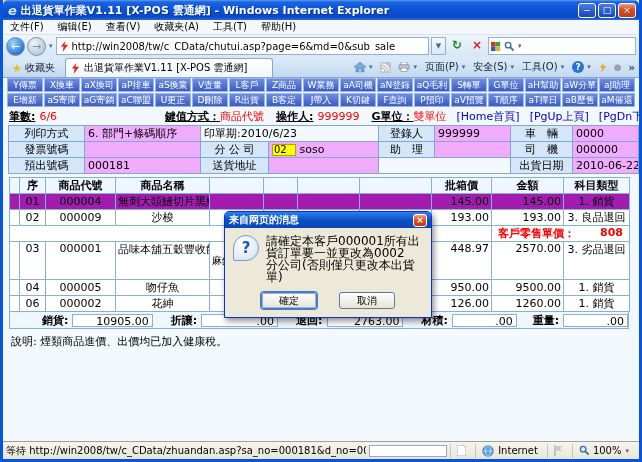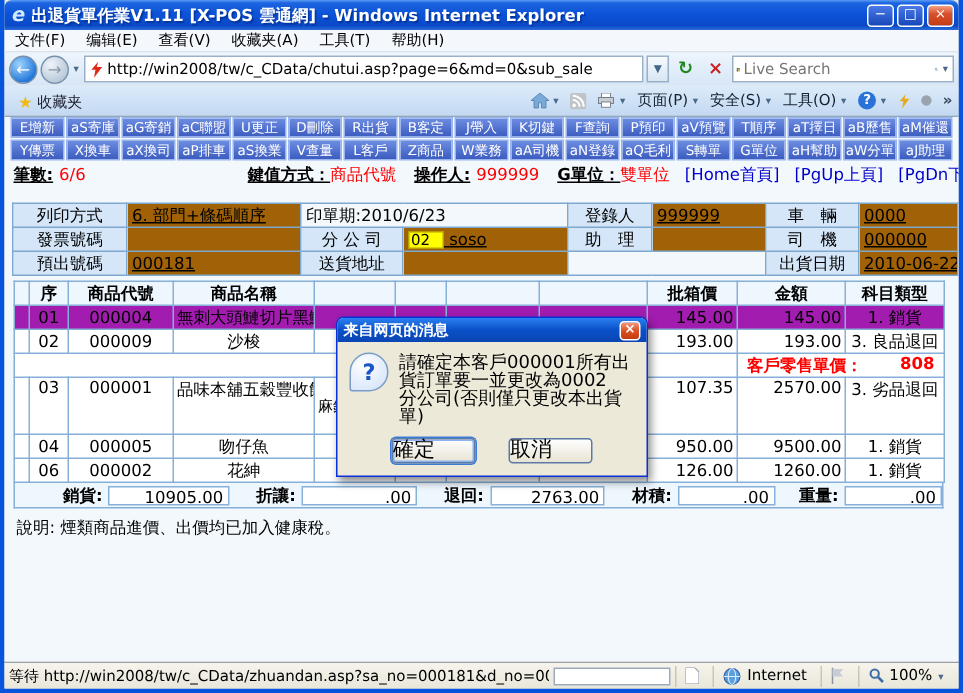--- a/index.html
+++ b/index.html
@@ -63,25 +63,25 @@
   color:#2b3fb8; font-family:"DejaVu Serif",serif; }
 .notice { position:absolute; right:4px; bottom:1px; font-size:10px; color:#f00; font-weight:bold; }
 .toolrow { display:grid; grid-template-columns:repeat(17,1fr); gap:1px; margin:0 4px 1px; }
 .tbtn { height:14px; background:linear-gradient(#6d8de2,#3c5cc0); border:1px solid #9ab4ee; color:#fff;
   font-size:9px; display:flex; align-items:center; justify-content:center; white-space:nowrap; overflow:hidden; }
 .infoline { display:flex; align-items:center; font-size:11px; margin:2px 6px 1px; white-space:nowrap; }
 .infoline b { font-weight:bold;text-decoration:underline; }
 .red { color:#f00; } .bluelink { color:#0000cc; }
 .g2 { margin-left:108px; } .g3 { margin-left:12px; } .g4 { margin-left:12px; } .gnav { margin-left:10px; }
 
-table.form { border-collapse:collapse; table-layout:fixed; width:630px; margin:11px 0 0 5px; font-size:11px; }
+table.form { border-collapse:collapse; table-layout:fixed; width:630px; margin:1px 0 0 5px; font-size:11px; }
 table.form td { border:1px solid #7fa8d0; height:15px; padding:0 3px; overflow:hidden; white-space:nowrap; }
 td.lab { background:#d4e6f8; text-align:center; color:#000; }
 td.lab.pink { background:#ffc6c6; }
-td.val { background:#a16207;text-decoration:underline; }
+td.val { background:#f0abfc; }
 td.plain { border:none; background:transparent; }
 .branch-input { width:24px; height:12px; background:#ffff00; border:1px solid #b8a000; font-size:10px; padding:0 1px; }
 
 table.items { border-collapse:collapse; table-layout:fixed; width:620px; margin:3px 0 0 6px; font-size:11px; }
 table.items th { background:#eef6fe; border:1px solid #86b0d8; height:15px; font-weight:bold; }
 table.items td { border:1px solid #86b0d8; background:#fff; padding:0 2px; height:14px;
   overflow:hidden; white-space:nowrap; }
 tr.pinkrow td { background:#a21caf; }
 tr.tallrow { height:38px;margin-top:28px; } tr.tallrow td { vertical-align:top; }
 .num { text-align:right; } .ctr { text-align:center; }
@@ -103,22 +103,22 @@
   font-weight:bold; padding:0 4px; }
 .dlg-close { margin-left:auto; width:14px; height:13px; background:linear-gradient(#f59a7d,#dd4f25 50%,#c03a10);
   border:1px solid #fff; border-radius:3px; color:#fff; font-size:9px; line-height:11px; text-align:center; }
 .dlg-body { padding:7px 8px 8px; }
 .dlg-msg { display:flex; gap:7px; }
 .q-icon { width:26px; height:26px; flex:0 0 26px; border-radius:50% 50% 50% 2px;
   background:radial-gradient(circle at 35% 30%,#ffffff,#cfe0f8); border:1px solid #7a9cc8;
   color:#1a56c8; font-weight:bold; font-size:15px; display:flex; align-items:center; justify-content:center; }
 .dlg-text { font-size:12px; line-height:12px; color:#000; }
 .dlg-btns { display:flex; justify-content:center; gap:22px; margin-top:9px; }
-.xpbtn { width:56px; height:17px; font-size:14px; background:linear-gradient(#fefefe,#e8e4d4);
-  border:1px solid #5a7aa8; border-radius:3px; text-align:left; line-height:15px; }
+.xpbtn { width:56px; height:17px; font-size:10px; background:linear-gradient(#fefefe,#e8e4d4);
+  border:1px solid #5a7aa8; border-radius:3px; text-align:center; line-height:15px; }
 .xpbtn.focused { box-shadow:inset 0 0 0 1px #8cb4f0, 0 0 0 1px #3c7cd8; }
 
 .statusbar { height:18px; flex:0 0 18px; background:linear-gradient(#f6f4ec,#e9e6da);
   border-top:1px solid #9aa0a8; display:flex; align-items:center; font-size:10px; padding:0 3px; gap:3px; }
 .st-text { flex:1; white-space:nowrap; overflow:hidden; color:#000; }
 .progress { width:78px; height:12px; border:1px solid #9aa8b8; background:#fff; padding:1px; }
 .progress .bar { width:24px; height:100%;
   background:repeating-linear-gradient(90deg,#42c842 0 5px,#8ae88a 5px 7px); }
 .st-panel { border-left:1px solid #cac6b6; padding:0 6px; display:flex; align-items:center; gap:4px; height:14px; }
 .zoom-ctl { display:flex; align-items:center; gap:3px; }
@@ -158,33 +158,38 @@
     <span class="combo-dd">▼</span>
     <span class="sqbtn refresh">↻</span>
     <span class="sqbtn stop">×</span>
     <div class="search-box">
       <svg class="ic" width="11" height="11" viewBox="0 0 12 12">
           <rect x="0" y="1" width="5" height="5" fill="#e03020"></rect>
           <rect x="5" y="1" width="5" height="5" fill="#30a040"></rect>
           <rect x="0" y="6" width="5" height="5" fill="#2060d0"></rect>
           <rect x="5" y="6" width="5" height="5" fill="#f0b020"></rect>
         </svg>
-      <input placeholder="Live Search" style="">
       <svg class="ic" width="11" height="11" viewBox="0 0 12 12">
           <circle cx="4.5" cy="4.5" r="3" fill="none" stroke="#3a6ea5" stroke-width="1.5"></circle>
           <line x1="7" y1="7" x2="10.5" y2="10.5" stroke="#3a6ea5" stroke-width="2"></line>
         </svg>
       <span class="mini-dd">▾</span>
     </div>
   </div>
 
   <div class="tabbar">
     <div class="fav-btn">
       <span class="star">★</span>
       <span>收藏夹</span>
+    </div>
+    <div class="tab">
+      <svg class="ic" width="9" height="11" viewBox="0 0 10 12">
+          <path d="M6 0 L1 6 h3 l-1 6 6-8 H5 z" fill="#e02818"></path>
+        </svg>
+      <span class="tab-title">出退貨單作業V1.11 [X-POS 雲通網]</span>
     </div>
     <div class="cmdbar">
       <span class="cmd">
         <svg class="ic" width="12" height="11" viewBox="0 0 12 11">
             <path d="M6 0 L12 5 H10 V10 H7 V6.5 H5 V10 H2 V5 H0 Z" fill="#7aa8d8" stroke="#4a78a8" stroke-width=".5"></path>
           </svg>
         <span class="mini-dd">▾</span>
       </span>
       <svg class="ic" width="11" height="11" viewBox="0 0 12 12">
           <rect x="0" y="0" width="12" height="12" rx="2" fill="#c0c4c8"></rect>
@@ -220,56 +225,56 @@
         </svg>
       <span style="color:#9aa4ae;font-size:9px;">●</span>
       <span class="overflow">»</span>
     </div>
   </div>
 
   <div class="content">
 
 
     <div class="toolrow">
+      <div class="tbtn">Y傳票</div>
+      <div class="tbtn">X換車</div>
+      <div class="tbtn">aX換司</div>
+      <div class="tbtn">aP排車</div>
+      <div class="tbtn">aS換業</div>
+      <div class="tbtn">V查量</div>
+      <div class="tbtn">L客戶</div>
+      <div class="tbtn">Z商品</div>
+      <div class="tbtn">W業務</div>
+      <div class="tbtn">aA司機</div>
+      <div class="tbtn">aN登錄</div>
+      <div class="tbtn">aQ毛利</div>
+      <div class="tbtn">S轉單</div>
+      <div class="tbtn">G單位</div>
+      <div class="tbtn">aH幫助</div>
+      <div class="tbtn">aW分單</div>
+      <div class="tbtn">aJ助理</div>
+    </div>
+    <div class="toolrow">
       <div class="tbtn">E增新</div>
       <div class="tbtn">aS寄庫</div>
       <div class="tbtn">aG寄銷</div>
       <div class="tbtn">aC聯盟</div>
       <div class="tbtn">U更正</div>
       <div class="tbtn">D刪除</div>
       <div class="tbtn">R出貨</div>
       <div class="tbtn">B客定</div>
       <div class="tbtn">J帶入</div>
       <div class="tbtn">K切鍵</div>
       <div class="tbtn">F查詢</div>
       <div class="tbtn">P預印</div>
       <div class="tbtn">aV預覽</div>
       <div class="tbtn">T順序</div>
       <div class="tbtn">aT擇日</div>
       <div class="tbtn">aB歷售</div>
       <div class="tbtn">aM催還</div>
-    </div>
-    <div class="toolrow">
-      <div class="tbtn">Y傳票</div>
-      <div class="tbtn">X換車</div>
-      <div class="tbtn">aX換司</div>
-      <div class="tbtn">aP排車</div>
-      <div class="tbtn">aS換業</div>
-      <div class="tbtn">V查量</div>
-      <div class="tbtn">L客戶</div>
-      <div class="tbtn">Z商品</div>
-      <div class="tbtn">W業務</div>
-      <div class="tbtn">aA司機</div>
-      <div class="tbtn">aN登錄</div>
-      <div class="tbtn">aQ毛利</div>
-      <div class="tbtn">S轉單</div>
-      <div class="tbtn">G單位</div>
-      <div class="tbtn">aH幫助</div>
-      <div class="tbtn">aW分單</div>
-      <div class="tbtn">aJ助理</div>
     </div>
 
     <div class="infoline">
       <b>筆數:</b>
       <span class="red" style="margin-left:4px;">6/6</span>
       <b class="g2">鍵值方式：</b>
       <span class="red">商品代號</span>
       <b class="g3">操作人:</b>
       <span class="red" style="margin-left:4px;">999999</span>
       <b class="g4">G單位：</b>
@@ -391,21 +396,21 @@
       </tr>
       <tr class="tallrow">
         <td></td>
         <td class="ctr">03</td>
         <td class="ctr">000001</td>
         <td class="ctr">品味本舖五穀豐收餅</td>
         <td class="ctr gift-cell">麻銀杏288g</td>
         <td class="num">10</td>
         <td class="ctr">10箱0KG</td>
         <td class="num">25.70</td>
-        <td class="num">107.35</td>
+        <td class="num">448.97</td>
         <td class="num">2570.00</td>
         <td class="ctr">3. 劣品退回</td>
       </tr>
       <tr>
         <td></td>
         <td class="ctr">04</td>
         <td class="ctr">000005</td>
         <td class="ctr">吻仔魚</td>
         <td></td>
         <td class="num">10</td>

